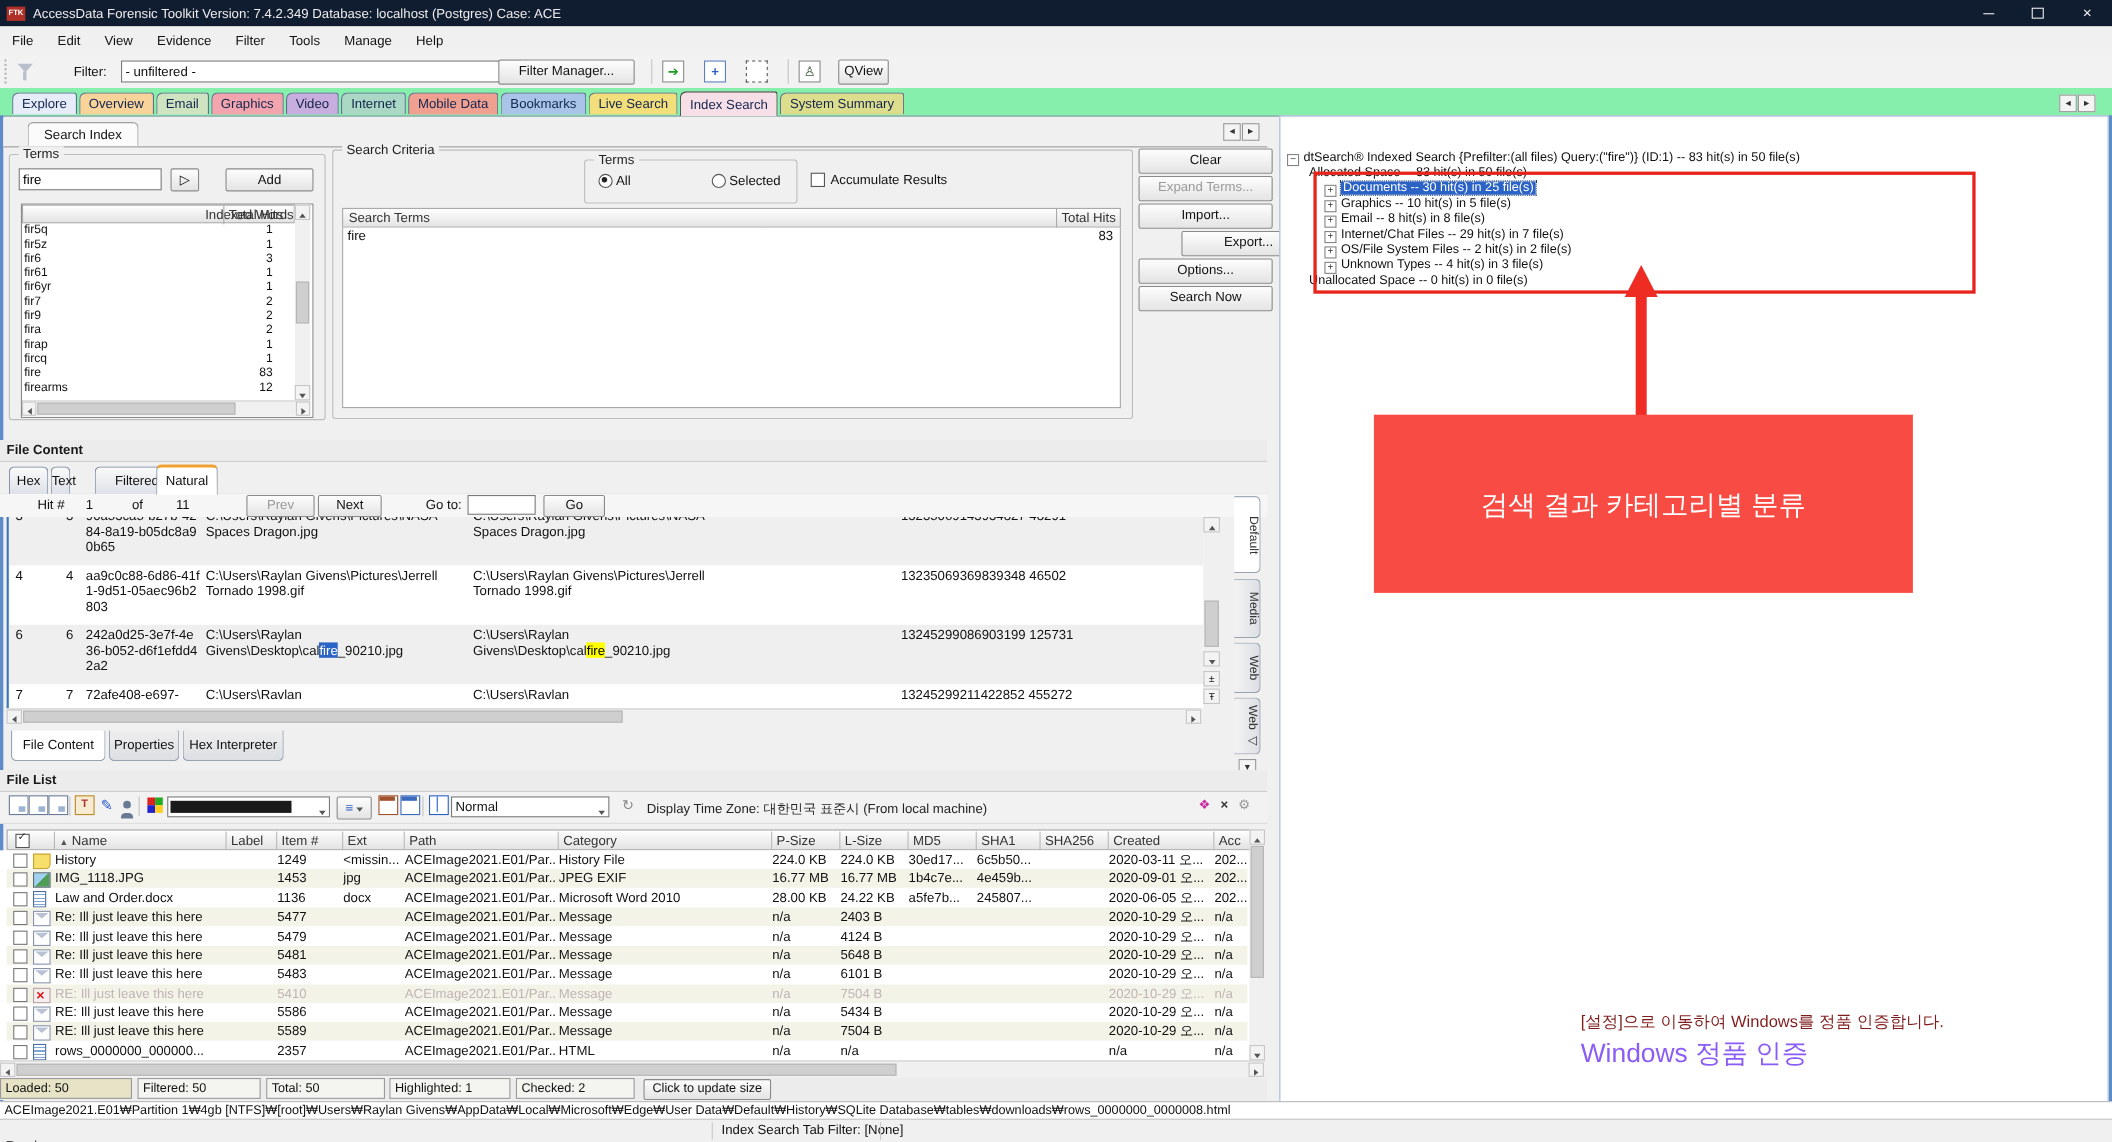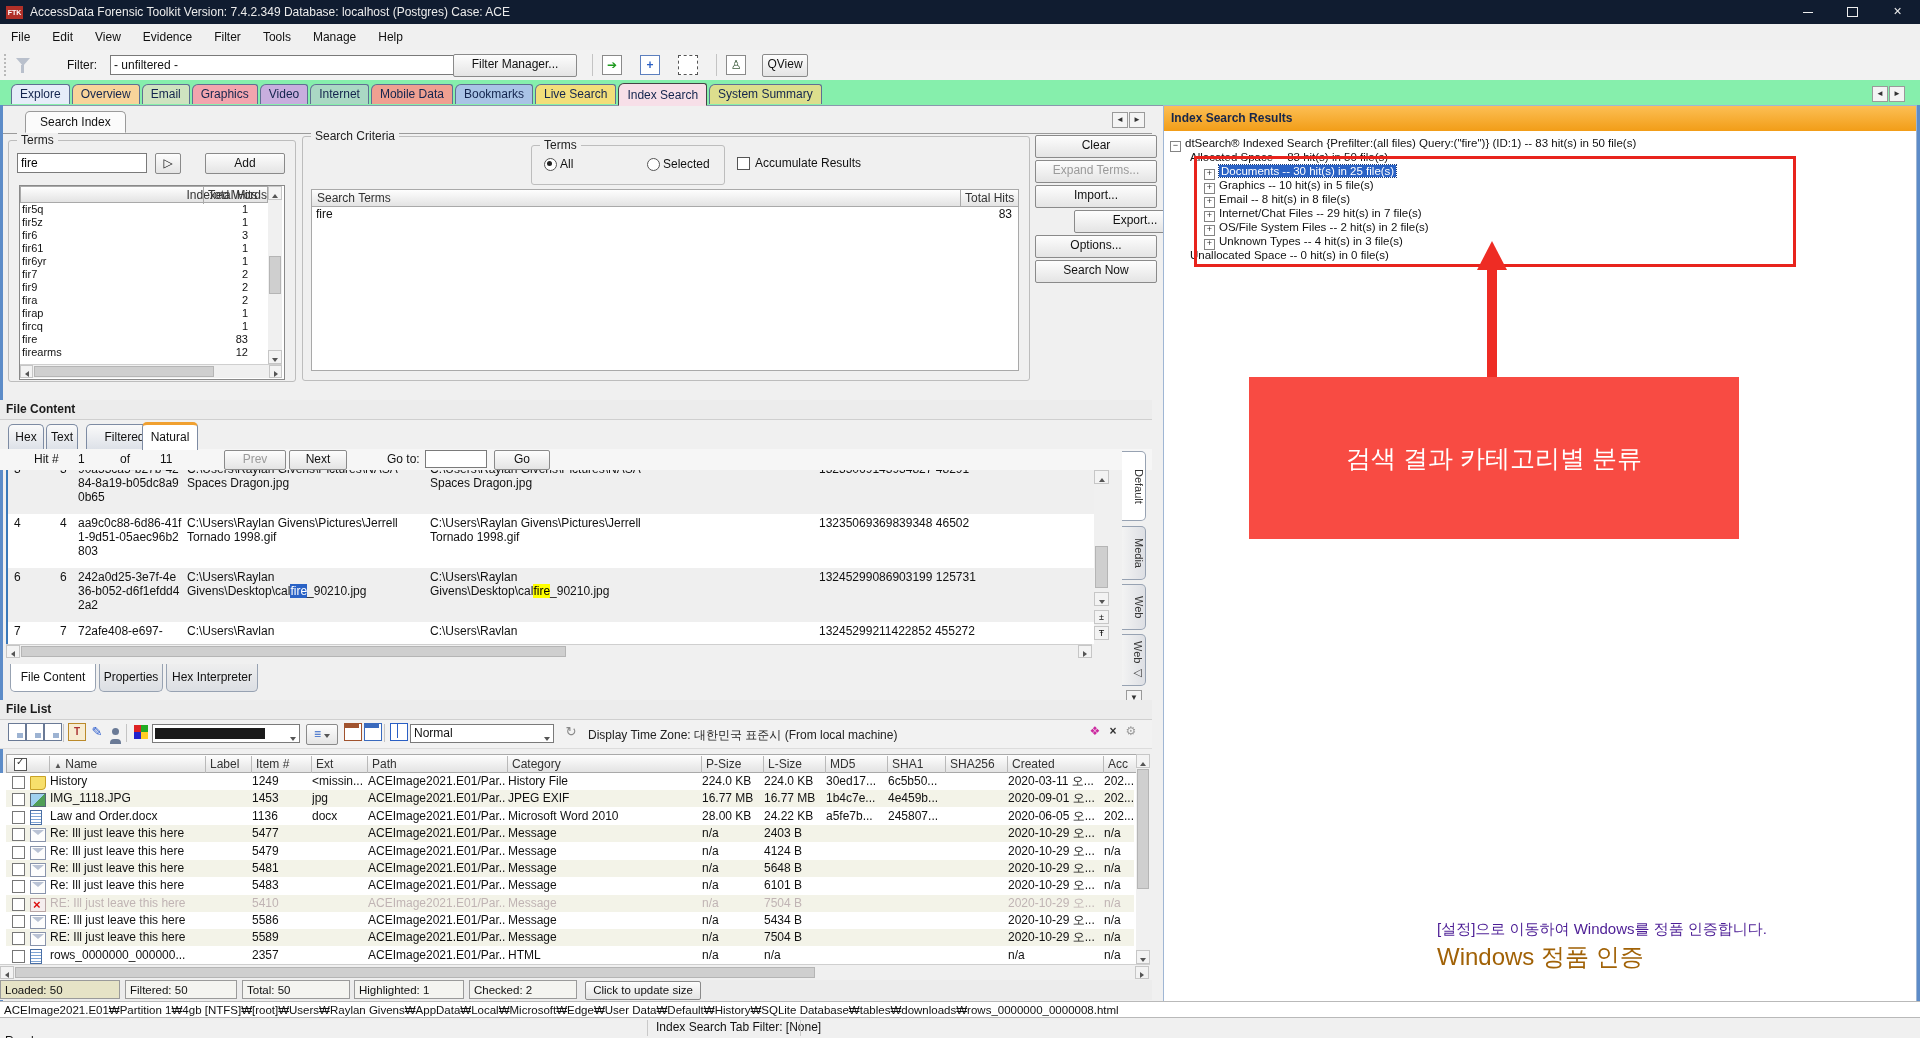--- a/index.html
+++ b/index.html
@@ -62,22 +62,22 @@
   #reshead{position:absolute;left:0;top:0;width:100%;height:25px;background:linear-gradient(#fcbf55,#f29d17);
            color:#17264a;font-weight:bold;line-height:25px;padding-left:7px;box-sizing:border-box;}
   .tln{position:absolute;white-space:nowrap;font-size:11.5px;}
   .pm{display:inline-block;width:9px;height:9px;border:1px solid #848484;background:#fff;font-size:9px;line-height:7px;text-align:center;color:#333;vertical-align:-1px;margin-right:4px;}
   .selitem{background:#2a62c5;color:#fff;padding:0 2px;outline:1px dotted #163a7a;}
   
   #redrect{left:1194px;top:156px;width:596px;height:105px;border:3px solid #e8231c;}
   #redbox{left:1249px;top:377px;width:490px;height:162px;background:#f84b43;color:#fff;display:flex;align-items:center;justify-content:center;font-size:25px;}
   #arrowhead{left:1477px;top:241px;width:0;height:0;border-left:15px solid transparent;border-right:15px solid transparent;border-bottom:29px solid #ee2c24;}
   #arrowshaft{left:1487px;top:268px;width:10px;height:110px;background:#ee2c24;}
-  #watermark1{left:1437px;top:941px;font-size:24px;color:#a16207;}
-  #watermark2{left:1437px;top:920px;font-size:15px;color:#4c1d95;}
+  #watermark1{left:1437px;top:941px;font-size:24px;color:#8b5cf6;}
+  #watermark2{left:1437px;top:920px;font-size:15px;color:#7f1d1d;}
   
   .secthead{position:absolute;height:20px;background:#ececec;border-bottom:1px solid #cfcfcf;font-weight:bold;color:#1a1a1a;padding-left:6px;line-height:19px;box-sizing:border-box;}
   .vtab{position:absolute;top:0;height:26px;border:1px solid #7d8ba3;border-bottom:none;border-radius:5px 5px 0 0;
         background:linear-gradient(#fafafa,#dde1e8);text-align:center;line-height:25px;box-sizing:border-box;}
   .vtab.sel{background:#fff;border-top:3px solid #f0a030;height:28px;top:-2px;z-index:2;}
   .fcgrid{position:absolute;left:6px;top:470px;width:1086px;height:174px;background:#fff;overflow:hidden;border-left:2px solid #3a78b8;}
   .fcrow{position:absolute;left:0;width:100%;}
   .fcrow.alt{background:#efefef;}
   .fcell{position:absolute;top:2px;font-size:12px;line-height:14px;}
   .cc-n{left:6px;} .cc-h{left:52px;} .cc-id{left:70px;width:104px;word-break:break-all;}
@@ -237,21 +237,20 @@
 </div>
 
 <div class="btn" style="left:1035px;top:135px;width:120px;height:21px;">Clear</div>
 <div class="btn dis" style="left:1035px;top:160px;width:120px;height:21px;">Expand Terms...</div>
 <div class="btn" style="left:1035px;top:185px;width:120px;height:21px;">Import...</div>
 <div class="btn" style="left:1074px;top:210px;width:120px;height:21px;">Export...</div>
 <div class="btn" style="left:1035px;top:235px;width:120px;height:21px;">Options...</div>
 <div class="btn" style="left:1035px;top:260px;width:120px;height:21px;">Search Now</div>
 
 <div class="abs" id="respane">
-  <div id="reshead">Index Search Results</div>
   <div class="tln" style="left:6px;top:31px;"><span class="pm">−</span><span>dtSearch® Indexed Search {Prefilter:(all files) Query:("fire")} (ID:1) -- 83 hit(s) in 50 file(s)</span></div>
   <div class="tln" style="left:26px;top:45px;"><span>Allocated Space -- 83 hit(s) in 50 file(s)</span></div>
   <div class="tln" style="left:40px;top:59px;"><span class="pm">+</span><span class="selitem">Documents  -- 30 hit(s) in 25 file(s)</span></div>
   <div class="tln" style="left:40px;top:73px;"><span class="pm">+</span><span>Graphics  -- 10 hit(s) in 5 file(s)</span></div>
   <div class="tln" style="left:40px;top:87px;"><span class="pm">+</span><span>Email  -- 8 hit(s) in 8 file(s)</span></div>
   <div class="tln" style="left:40px;top:101px;"><span class="pm">+</span><span>Internet/Chat Files  -- 29 hit(s) in 7 file(s)</span></div>
   <div class="tln" style="left:40px;top:115px;"><span class="pm">+</span><span>OS/File System Files  -- 2 hit(s) in 2 file(s)</span></div>
   <div class="tln" style="left:40px;top:129px;"><span class="pm">+</span><span>Unknown Types  -- 4 hit(s) in 3 file(s)</span></div>
   <div class="tln" style="left:26px;top:143px;"><span>Unallocated Space -- 0 hit(s) in 0 file(s)</span></div>
 </div>
@@ -261,21 +260,21 @@
 <div class="abs" id="arrowshaft"></div>
 <div class="abs" id="redbox">
     <span>검색 결과 카테고리별 분류</span>
   </div>
 <div class="abs" id="watermark1">Windows 정품 인증</div>
 <div class="abs" id="watermark2">[설정]으로 이동하여 Windows를 정품 인증합니다.</div>
 
 <div class="secthead abs" style="left:0;top:400px;width:1152px;"><span>File Content</span></div>
 <div class="abs" style="left:0;top:420px;width:1152px;height:29px;background:#f0f0f0;border-bottom:1px solid #97a2b2;">
   <div class="vtab" style="left:8px;top:4px;width:36px;height:25px;line-height:24px;">Hex</div>
-  <div class="vtab" style="left:46px;top:4px;width:32px;height:25px;line-height:24px;">Text</div>
+  <div class="vtab" style="left:46px;top:4px;width:18px;height:25px;line-height:24px;">Text</div>
   <div class="vtab" style="left:86px;top:4px;width:77px;height:25px;line-height:24px;">Filtered</div>
   <div class="vtab sel" style="left:142px;top:2px;width:56px;">Natural</div>
 </div>
 <div class="abs" style="left:0;top:449px;width:1152px;height:21px;background:#f6f6f6;">
   <span class="abs" style="left:34px;top:3px;">Hit #</span>
   <span class="abs" style="left:78px;top:3px;">1</span>
   <span class="abs" style="left:120px;top:3px;">of</span>
   <span class="abs" style="left:160px;top:3px;">11</span>
   <div class="btn dis" style="left:224px;top:1px;width:60px;height:18px;line-height:17px;">Prev</div>
   <div class="btn" style="left:289px;top:1px;width:56px;height:18px;line-height:17px;">Next</div>

